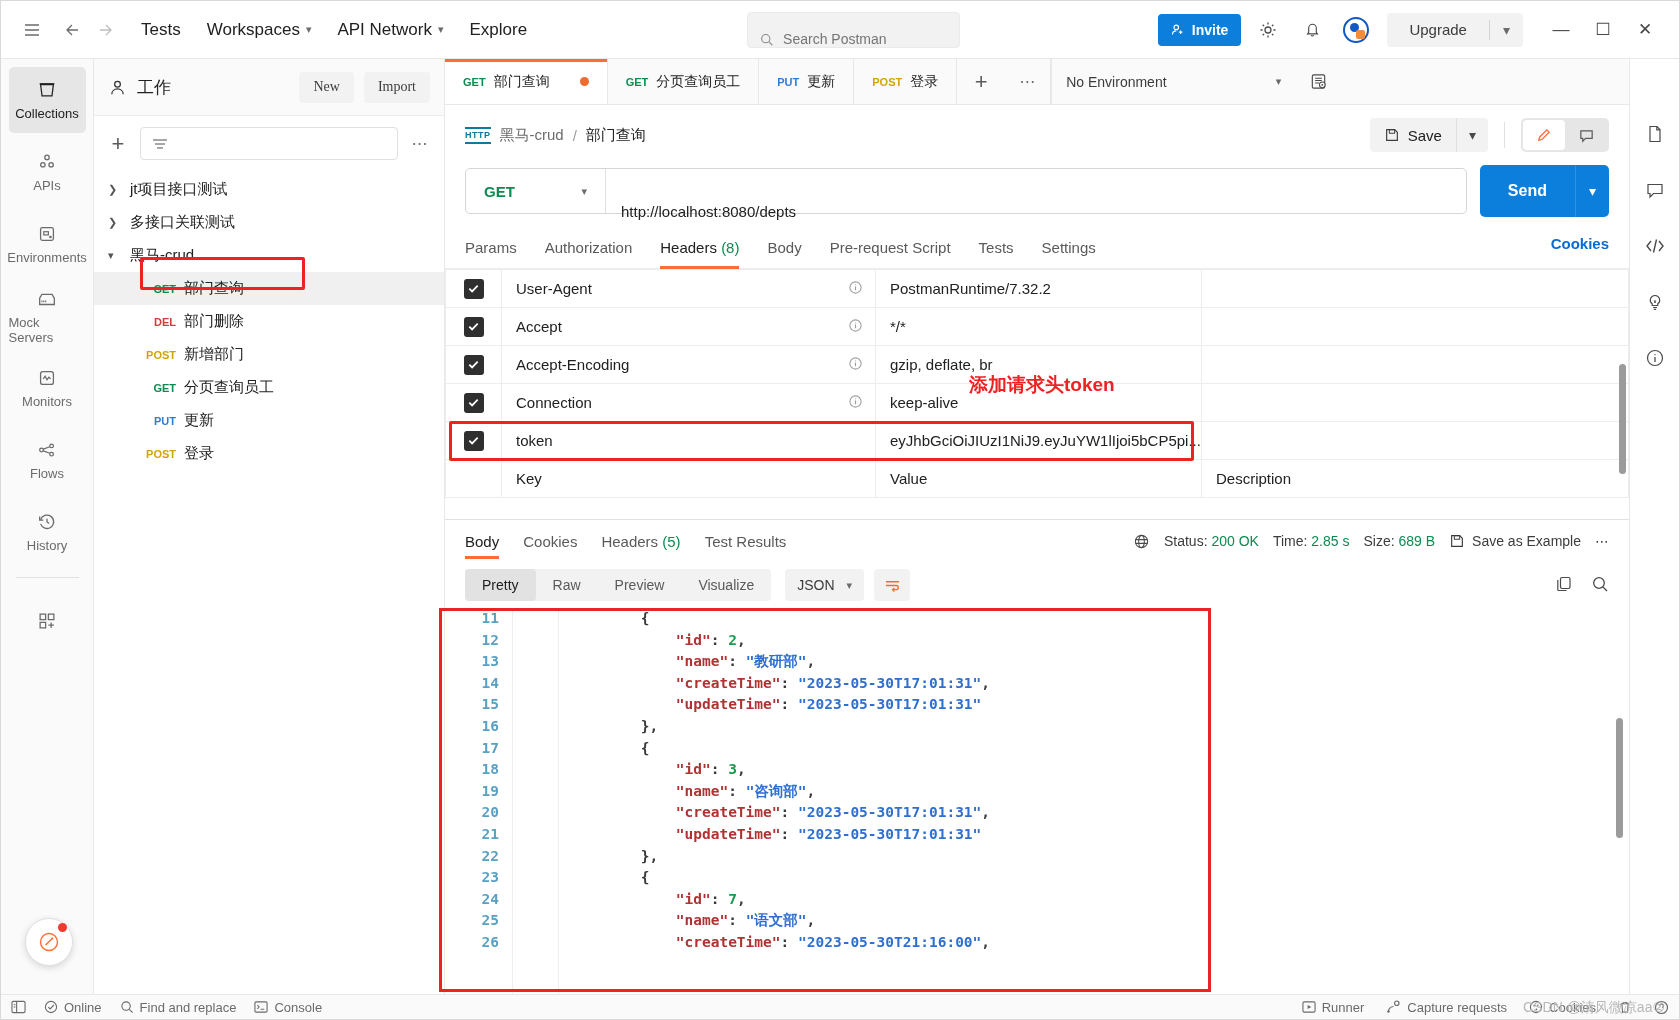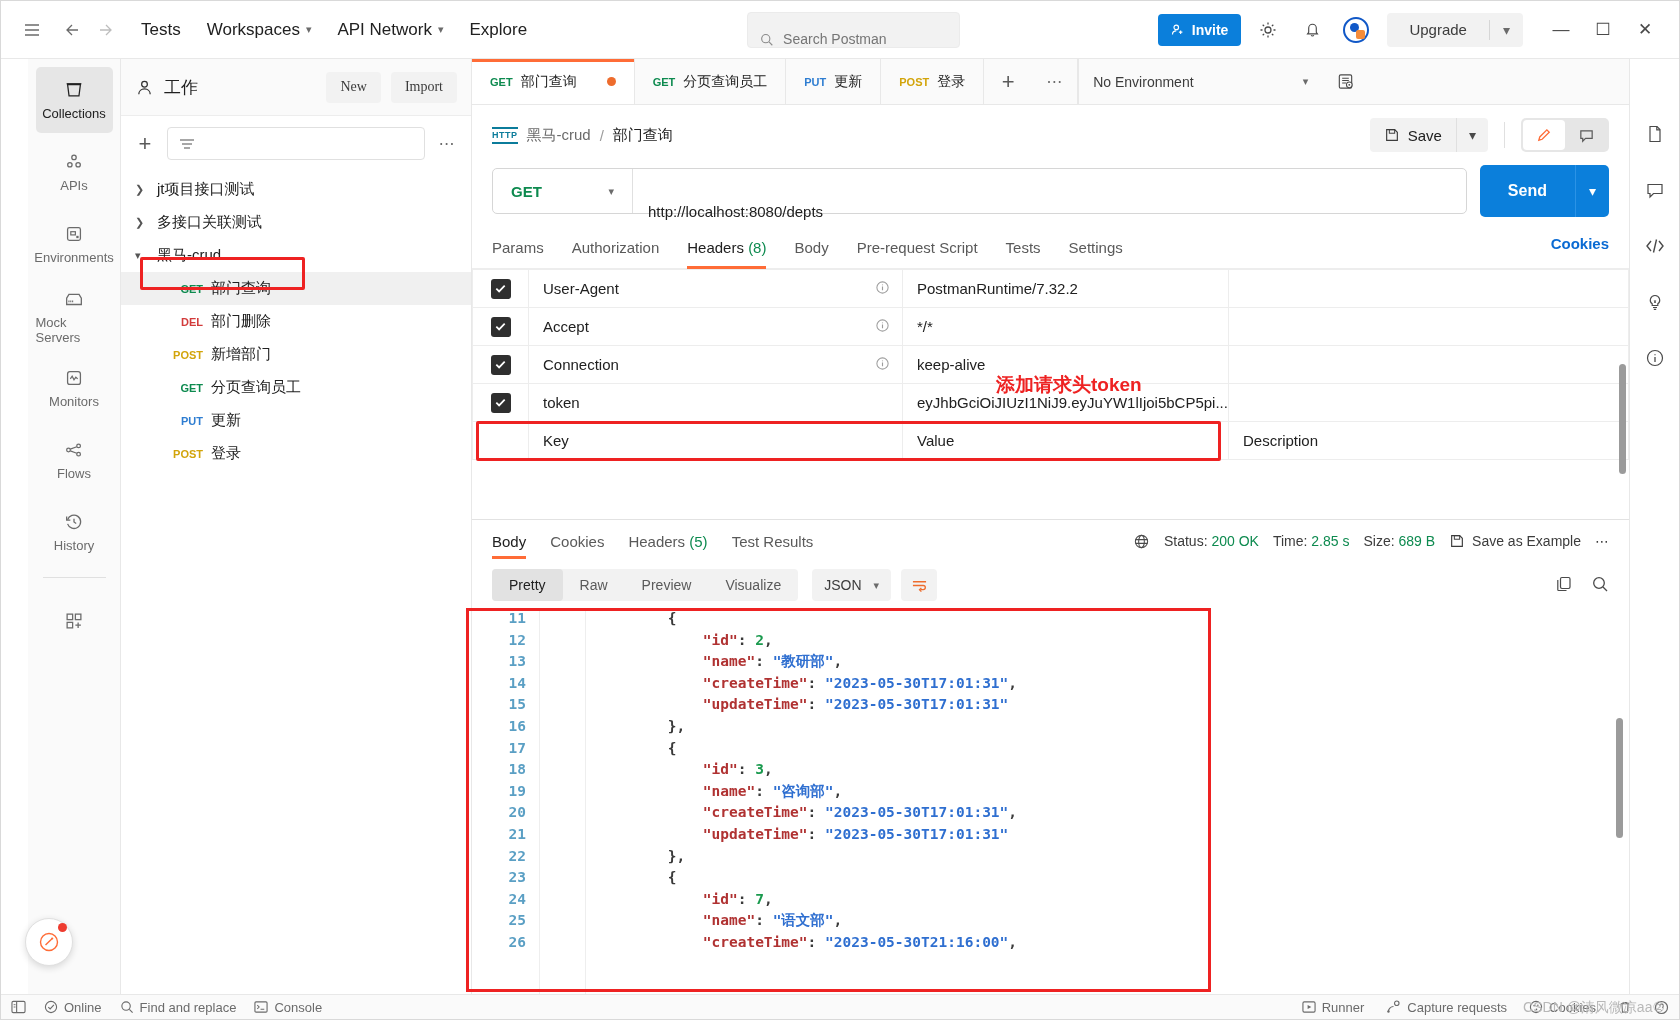--- a/index.html
+++ b/index.html
@@ -40,21 +40,21 @@
   .upgrade-caret { padding:0 13px; height:34px; display:flex; align-items:center; color:#6b6b6b; cursor:pointer;}
   .win-btns { display:flex; align-items:center; gap:2px; margin-left:8px; }
   .win-btn { width:40px; height:34px; display:flex; align-items:center; justify-content:center; color:#4a4a4a;
              cursor:pointer; font-size:17px; }
 
   
   .mainrow { flex:1; display:flex; min-height:0; }
 
   
   .rail { width:93px; background:#fafafa; border-right:1px solid #e8e8e8; display:flex; flex-direction:column;
-          align-items:center; padding-top:8px; flex:none;margin-left:27px; }
+          align-items:center; padding-top:8px; flex:none; }
   .rail-item { width:77px; height:66px; display:flex; flex-direction:column; align-items:center; justify-content:center;
                gap:5px; border-radius:5px; cursor:pointer; color:#6b6b6b; font-size:13px; margin-bottom:6px; }
   .rail-item.active { background:#e6e6e6; color:#212121; }
   .rail-sep { width:63px; height:1px; background:#e0e0e0; margin:6px 0 10px; }
 
   
   .sidebar { width:351px; background:#fff; border-right:1px solid #e8e8e8; display:flex; flex-direction:column; flex:none; }
   .ws-head { height:57px; display:flex; align-items:center; padding:0 14px; gap:10px; border-bottom:1px solid #ededed;
              background:#fafafa; }
   .ws-title { font-size:17px; color:#212121; flex:1; }
@@ -538,20 +538,33 @@
             <td class="c-chk"><span class="chk">
                     <svg width="13" height="13" viewBox="0 0 14 14">
                       <path d="M2.5 7.2l3 3L11.5 4" stroke="#fff" stroke-width="1.9" fill="none"></path>
                     </svg>
                   </span></td>
             <td class="c-key"><span>Accept</span><span class="info-i"><svg width="15" height="15" viewBox="0 0 16 16">
                       <circle cx="8" cy="8" r="6" stroke="#9c9c9c" stroke-width="1.1" fill="none"></circle>
                       <path d="M8 7v4M8 4.8v.8" stroke="#9c9c9c" stroke-width="1.2"></path>
                     </svg></span></td>
             <td class="c-val">*/*</td>
+            <td class="c-desc"></td>
+          </tr>
+          <tr>
+            <td class="c-chk"><span class="chk">
+                    <svg width="13" height="13" viewBox="0 0 14 14">
+                      <path d="M2.5 7.2l3 3L11.5 4" stroke="#fff" stroke-width="1.9" fill="none"></path>
+                    </svg>
+                  </span></td>
+            <td class="c-key"><span>Accept-Encoding</span><span class="info-i"><svg width="15" height="15" viewBox="0 0 16 16">
+                      <circle cx="8" cy="8" r="6" stroke="#9c9c9c" stroke-width="1.1" fill="none"></circle>
+                      <path d="M8 7v4M8 4.8v.8" stroke="#9c9c9c" stroke-width="1.2"></path>
+                    </svg></span></td>
+            <td class="c-val">gzip, deflate, br</td>
             <td class="c-desc"></td>
           </tr>
           <tr>
             <td class="c-chk"><span class="chk">
                     <svg width="13" height="13" viewBox="0 0 14 14">
                       <path d="M2.5 7.2l3 3L11.5 4" stroke="#fff" stroke-width="1.9" fill="none"></path>
                     </svg>
                   </span></td>
             <td class="c-key"><span>Connection</span><span class="info-i"><svg width="15" height="15" viewBox="0 0 16 16">
                       <circle cx="8" cy="8" r="6" stroke="#9c9c9c" stroke-width="1.1" fill="none"></circle>

